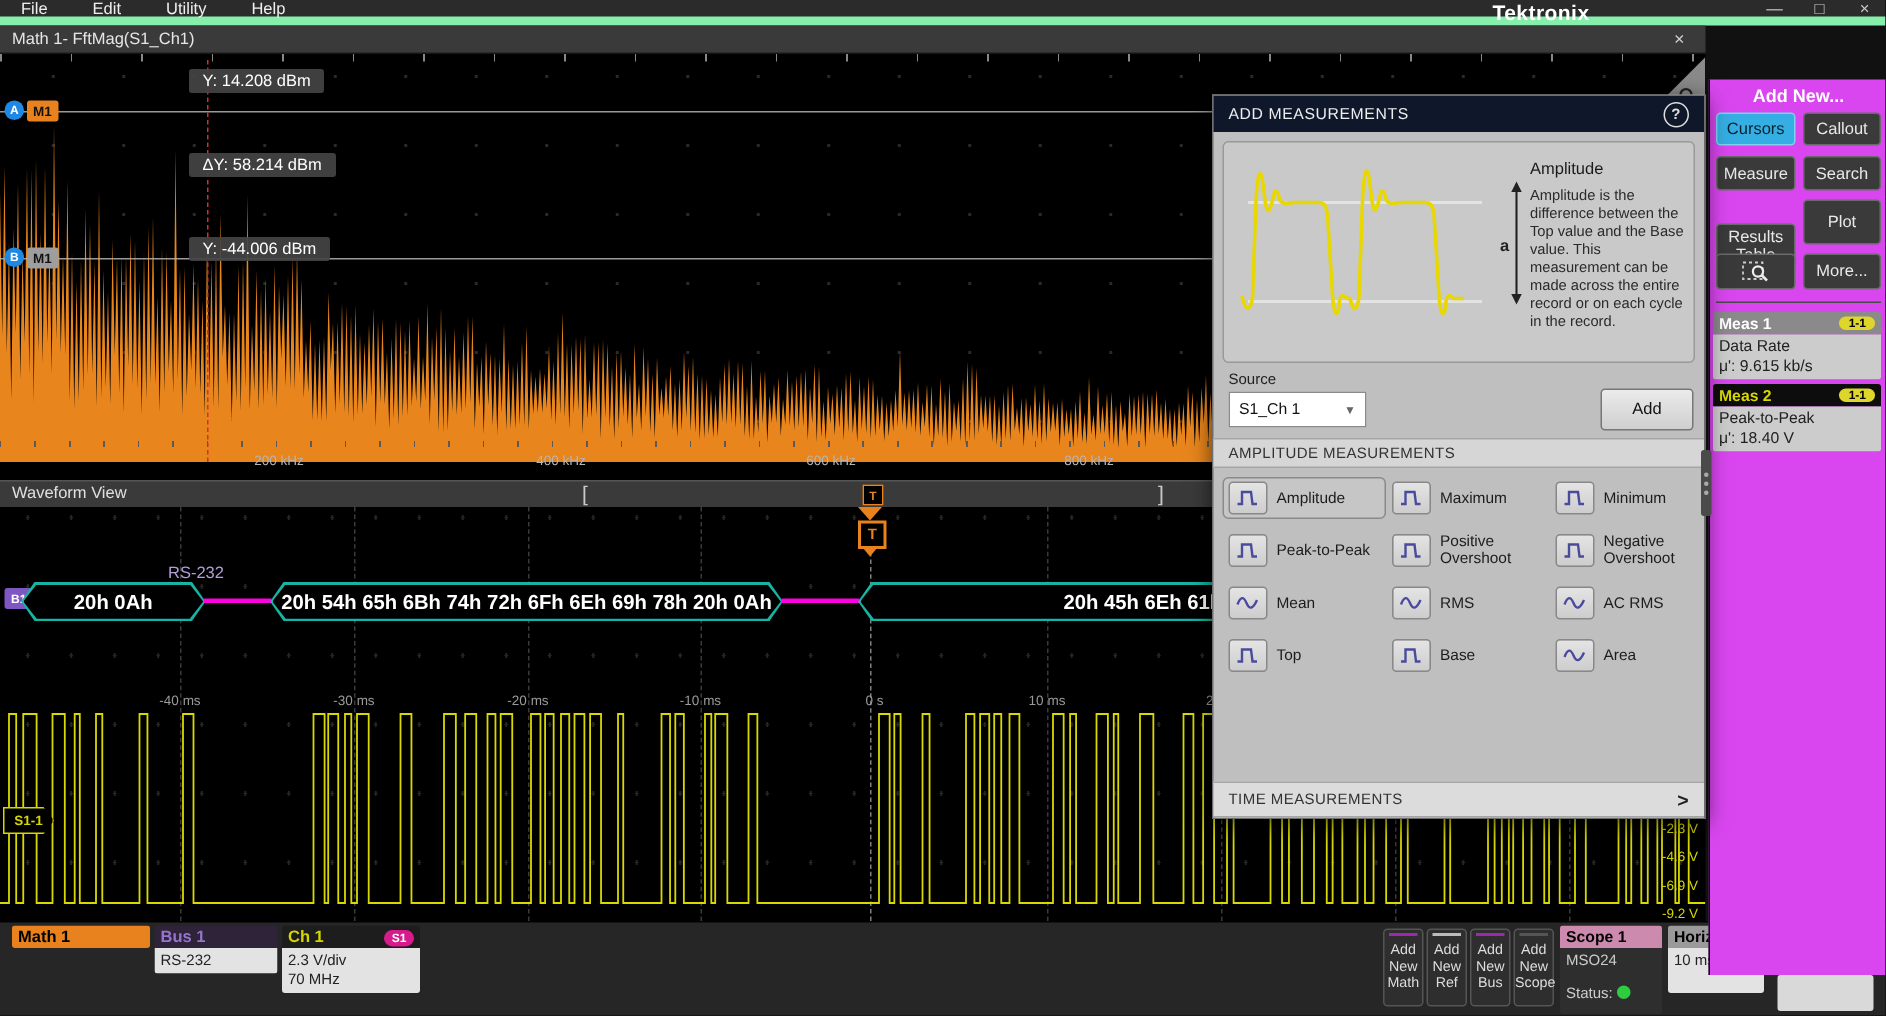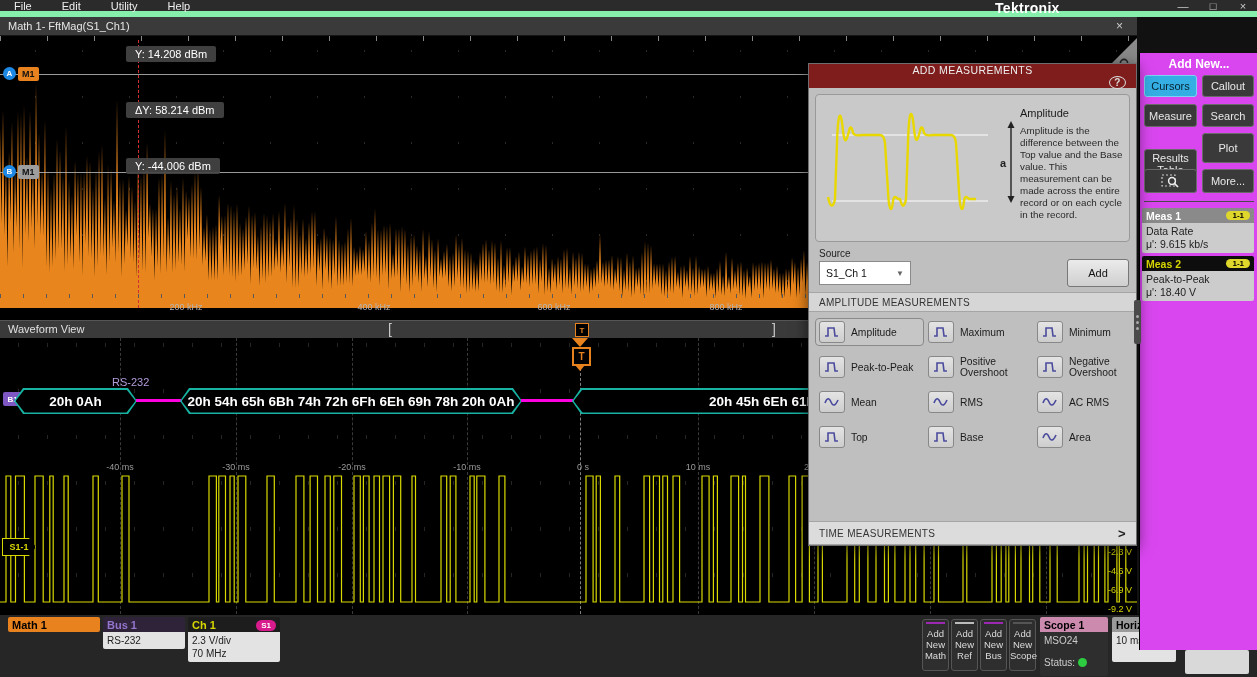--- a/index.html
+++ b/index.html
@@ -87,22 +87,22 @@
   #sb-div{left:4px;top:148px;width:110px;height:1px;background:#4a4a4a;}
   .meascard{left:2px;width:112px;border-radius:2px;overflow:hidden;font-size:10.5px;}
   .meascard .mh{height:15px;display:flex;align-items:center;padding:0 4px;font-weight:bold;}
   .meascard .mb{background:#ccc;color:#222;padding:2px 4px;line-height:13px;}
   .pill{margin-left:auto;background:#ded62a;color:#000;border-radius:7px;font-size:8px;font-weight:bold;padding:0px 6px;}
   #meas1 .mh{background:#8a8a8a;color:#fff;}
   #meas2 .mh{background:#0d0d0d;color:#d6d600;}
   
   #dialog{left:808px;top:63px;width:329px;height:483px;background:#bfbfbf;border:1px solid #6e6e6e;box-sizing:border-box;
           box-shadow:0 3px 14px rgba(0,0,0,.6);z-index:10;color:#1a1a1a;}
-  #dlg-head{left:0;top:0;width:327px;height:24px;background:#7f1d1d;color:#eee;font-size:10.5px;letter-spacing:.4px;
-            display:flex;align-items:center;padding:0 10px;box-sizing:border-box;flex-direction:column;}
+  #dlg-head{left:0;top:0;width:327px;height:24px;background:#0f172a;color:#eee;font-size:10.5px;letter-spacing:.4px;
+            display:flex;align-items:center;padding:0 10px;box-sizing:border-box;}
   #dlg-help{margin-left:auto;width:15px;height:15px;border:1.5px solid #ddd;border-radius:50%;font-size:10px;font-weight:bold;
             display:flex;align-items:center;justify-content:center;color:#ddd;}
   #preview{left:6px;top:30px;width:315px;height:148px;background:#c9c9c9;border:1px solid #999;border-radius:4px;box-sizing:border-box;}
   #pv-name{left:204px;top:12px;font-size:11px;color:#1a1a1a;}
   #pv-desc{left:204px;top:30px;width:106px;font-size:9.8px;line-height:12px;color:#2a2a2a;}
   #src-label{left:10px;top:184px;font-size:10px;color:#222;}
   #src-dd{left:10px;top:197px;width:92px;height:24px;background:#fff;border:1px solid #8a8a8a;box-sizing:border-box;
           font-size:10.5px;color:#111;display:flex;align-items:center;padding:0 6px;}
   #src-dd .dda{margin-left:auto;font-size:8px;color:#666;}
   #dlg-add{left:258px;top:195px;width:60px;height:26px;background:linear-gradient(#ebebeb,#cfcfcf);border:1px solid #777;

